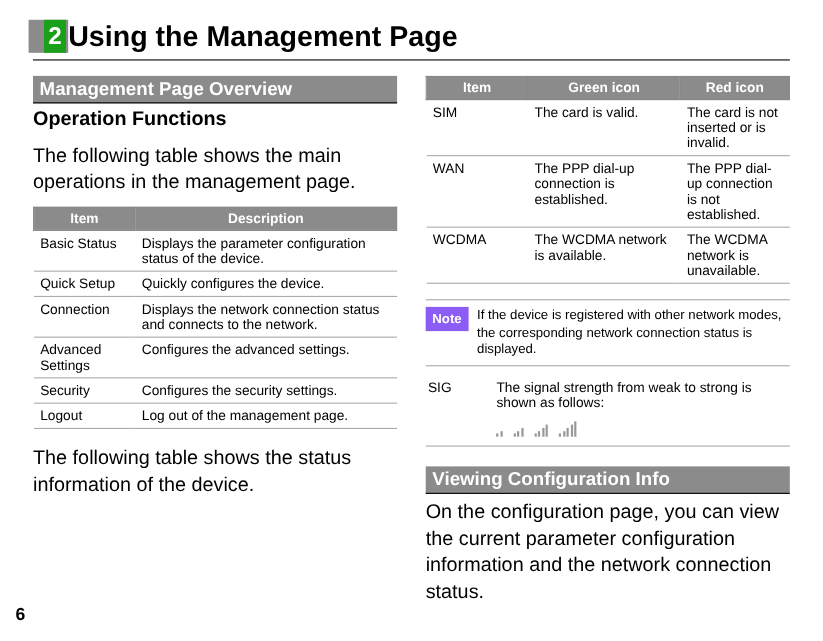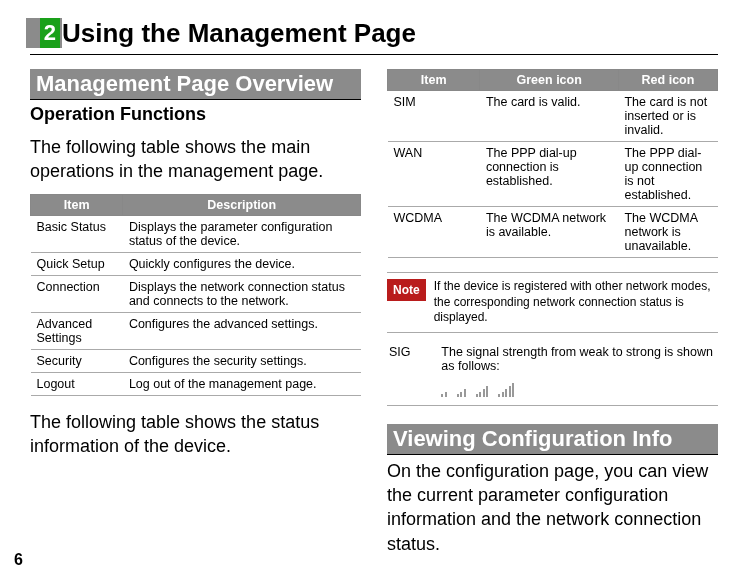--- a/index.html
+++ b/index.html
@@ -54,21 +54,21 @@
     display: flex;
     gap: 26px;
   }
   .col {
     flex: 1;
     min-width: 0;
   }
   .section-bar {
     background: #8b8b8b;
     color: #fff;
-    font-size: 22px;
+    font-size: 17px;
     font-weight: bold;
     padding: 2px 6px;
     margin-bottom: 4px;
     border-bottom: 1px solid #000;
   }
   h3.subhead {
     font-size: 18px;
     font-weight: bold;
     margin-bottom: 10px;
   }
@@ -107,31 +107,32 @@
     display: flex;
     align-items: flex-start;
     gap: 8px;
     border-top: 1px solid #aaa;
     border-bottom: 1px solid #aaa;
     padding: 6px 0;
     margin: 6px 0 8px 0;
     font-size: 12px;
   }
   .note-tag {
-    background: #b91c1c;
+    background: #8b5cf6;
     color: #fff;
     font-weight: bold;
     padding: 4px 6px;
     font-size: 12px;
     white-space: nowrap;
   }
   .note-text { line-height: 1.3; }
   .sig-row {
     display: flex;
     align-items: flex-start;
+    gap: 10px;
     border-bottom: 1px solid #aaa;
     padding: 4px 2px 8px 2px;
     font-size: 12.5px;
   }
   .sig-label { width: 16%; }
   .sig-body { flex: 1; }
   .sig-icons {
     display: flex;
     align-items: flex-end;
     gap: 10px;

